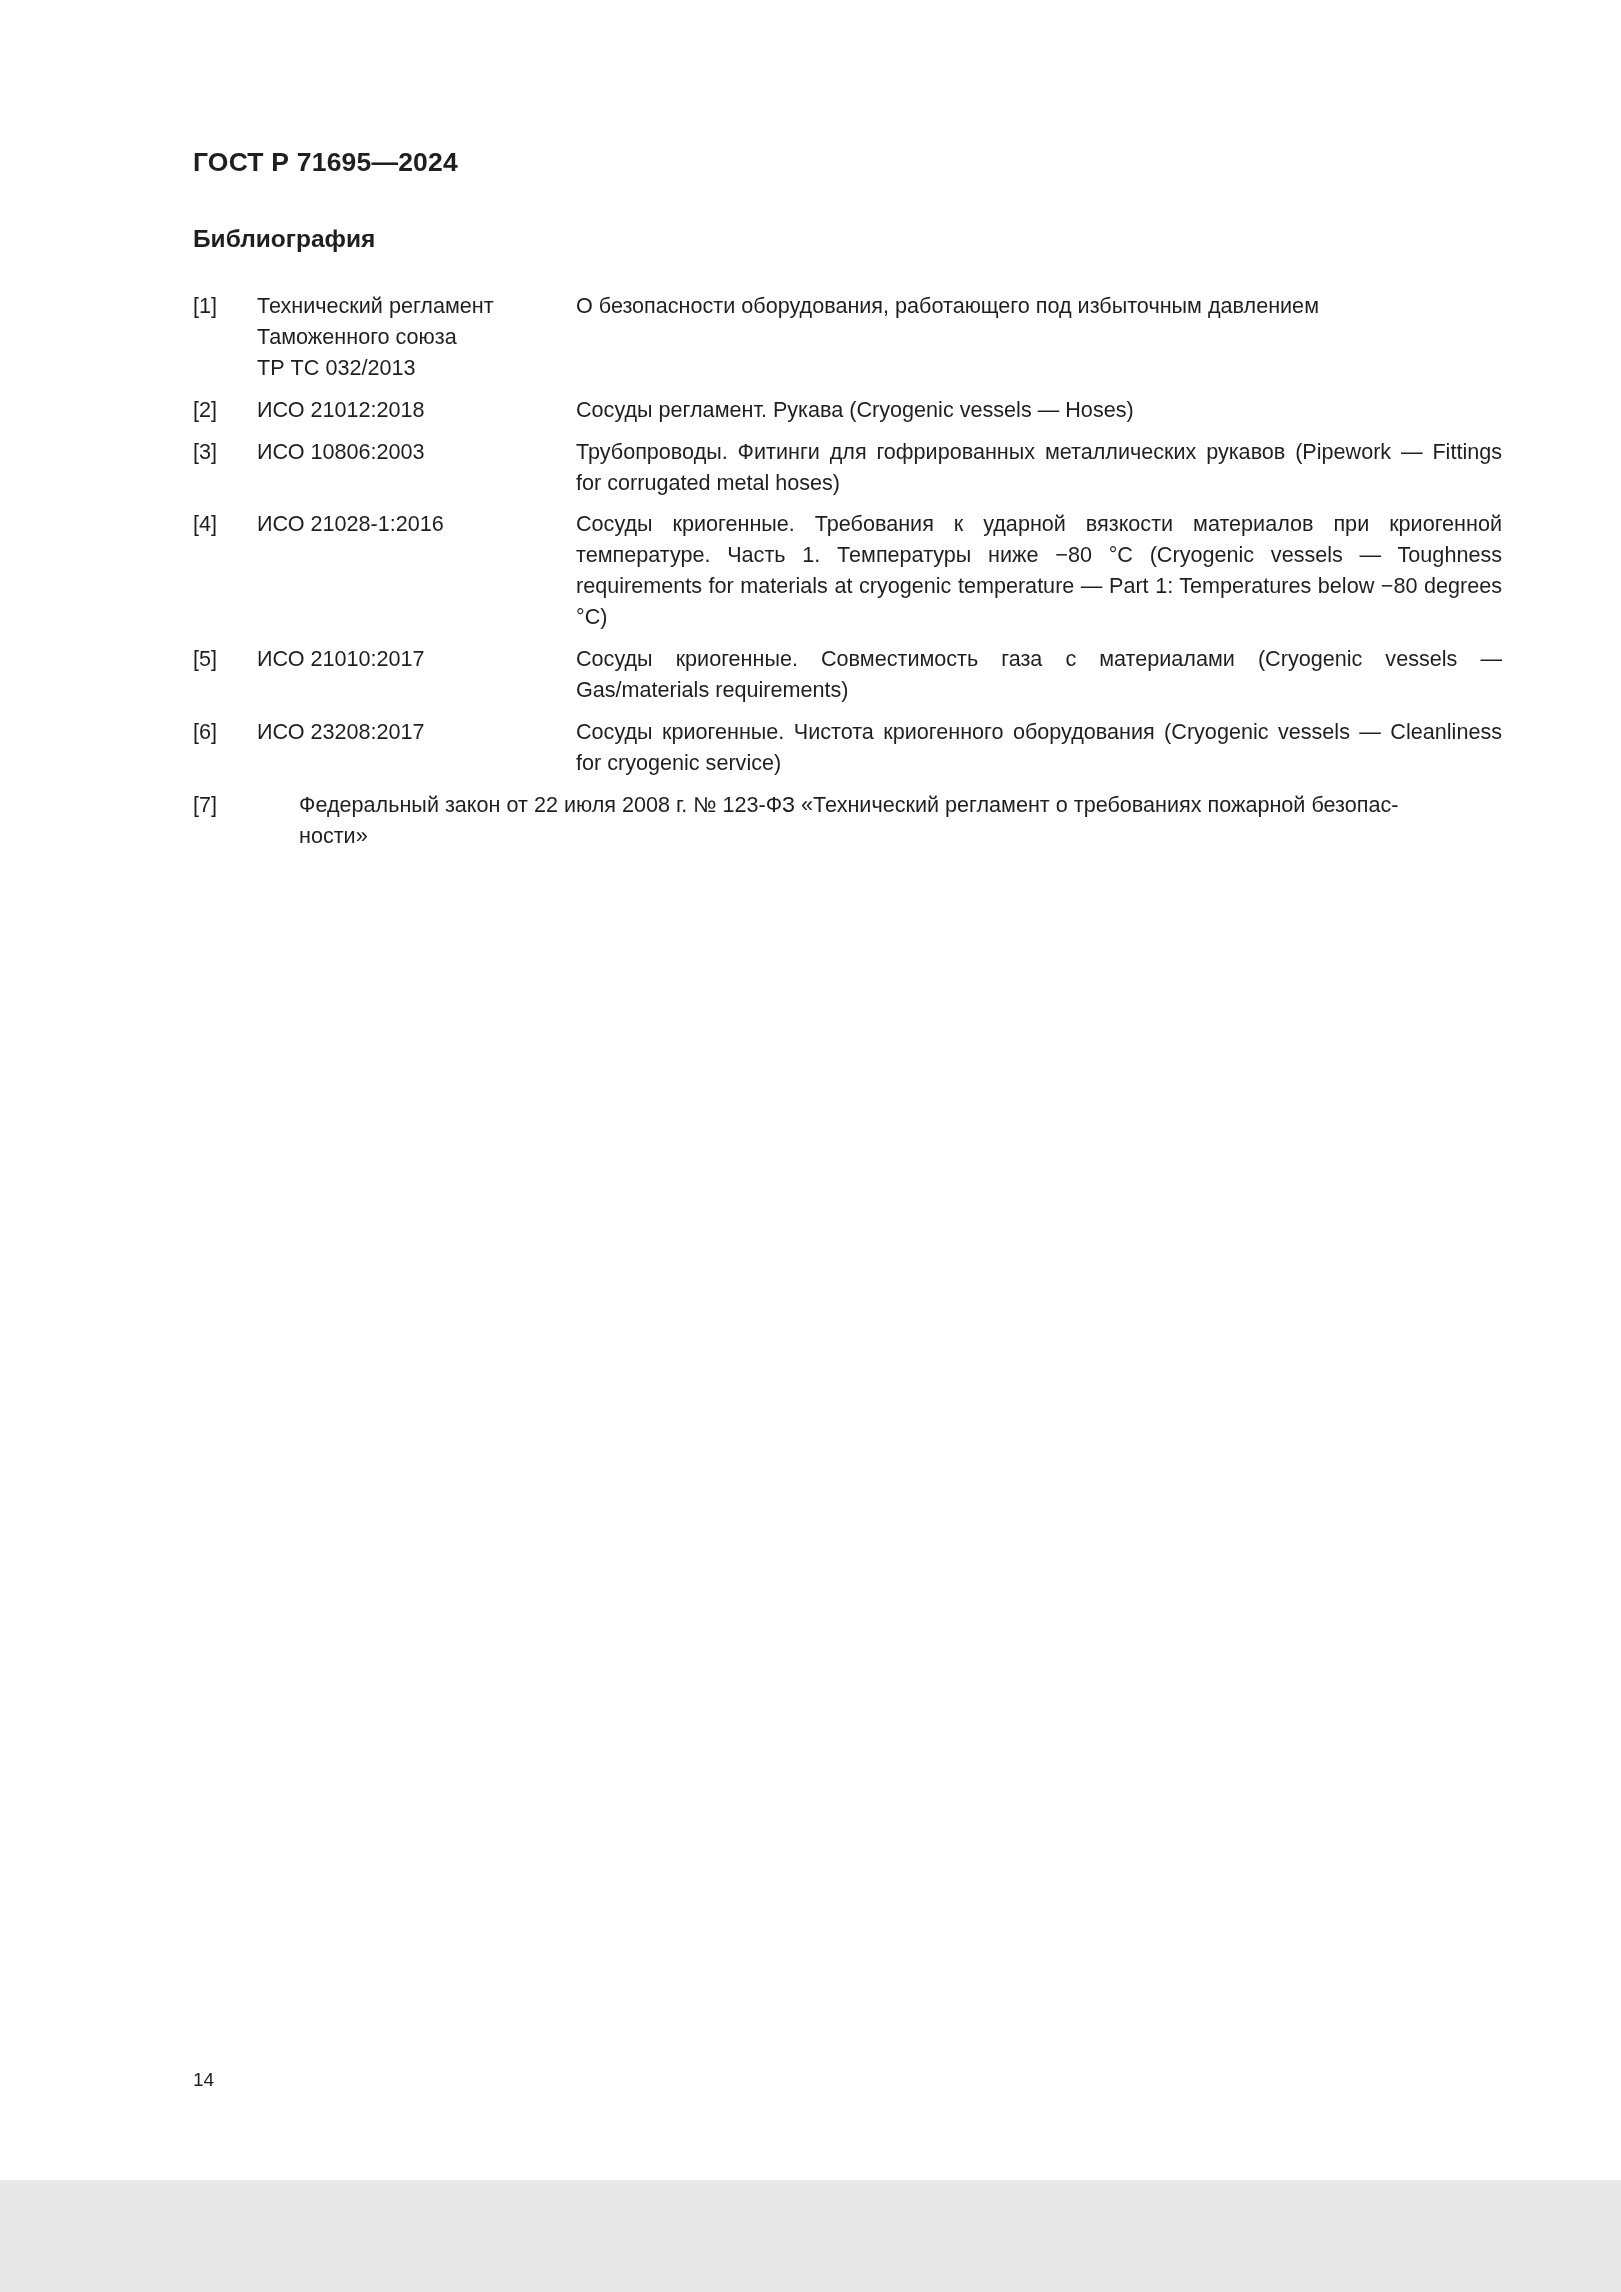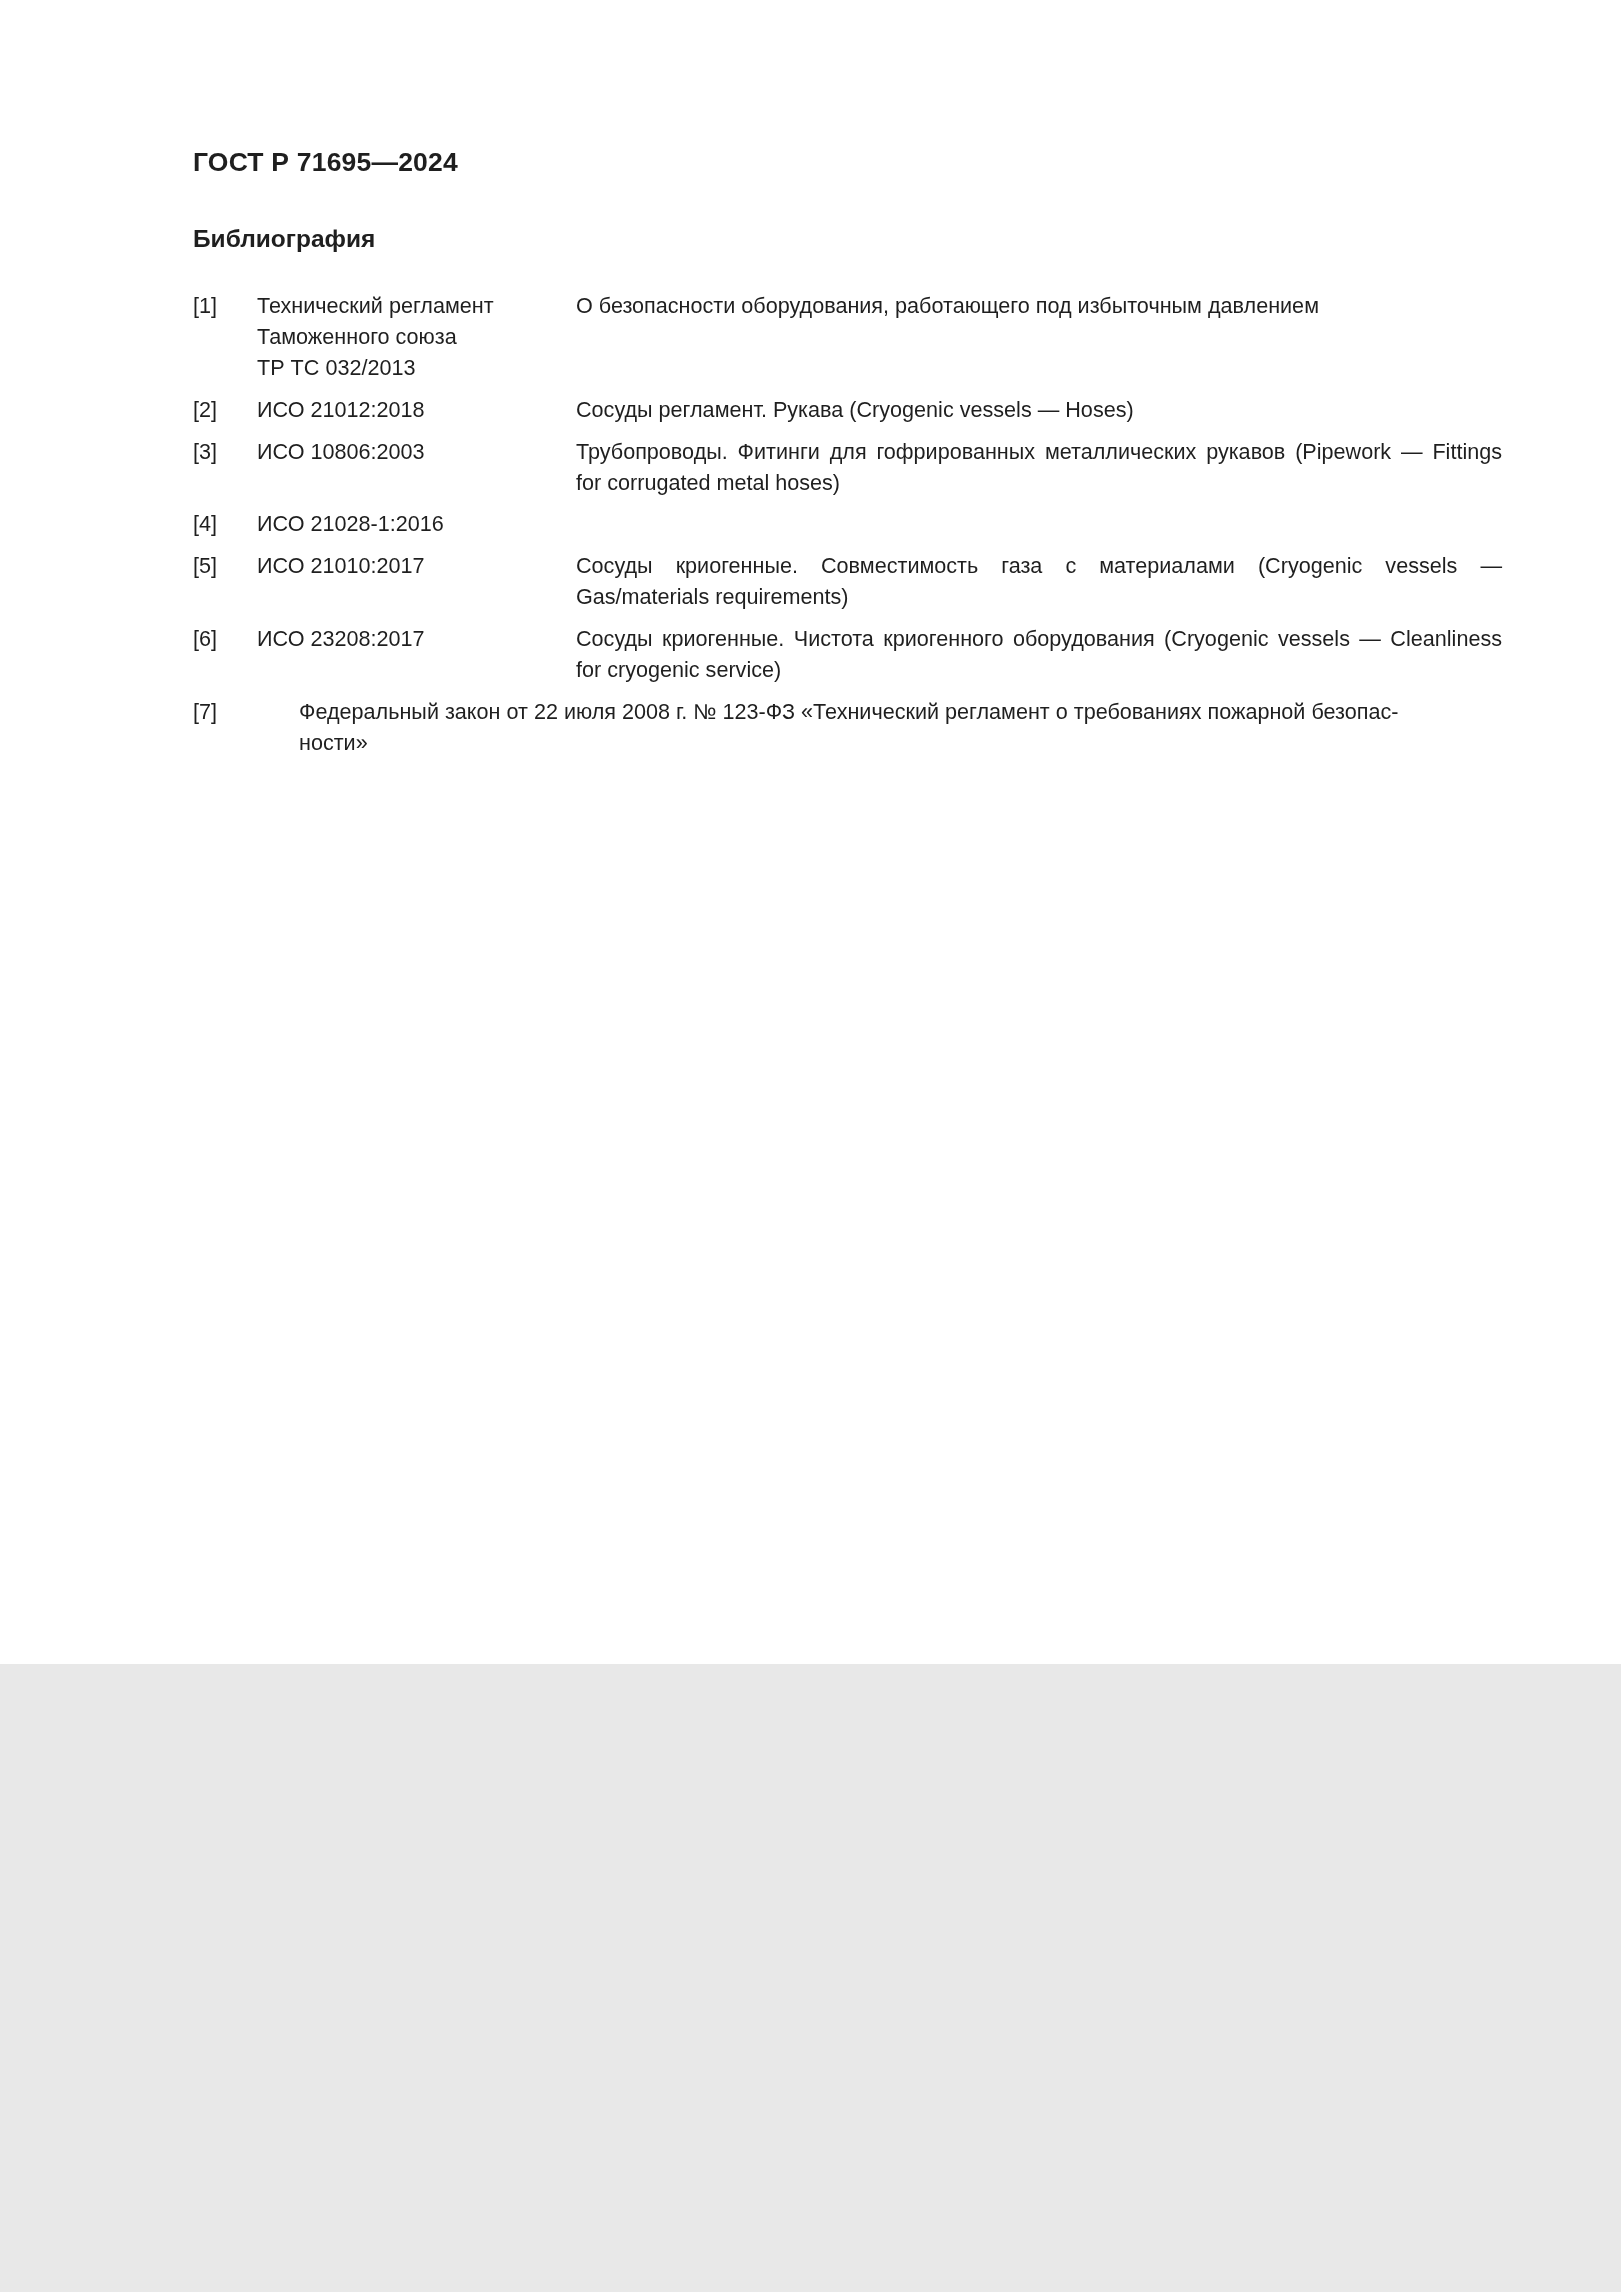--- a/index.html
+++ b/index.html
@@ -4,21 +4,21 @@
 <title>ГОСТ Р 71695—2024 — Библиография</title>
 <style>
   html, body {
     margin: 0;
     padding: 0;
     background: #e8e8e8;
   }
   .page {
     position: relative;
     width: 1621px;
-    height: 1664px;
+    height: 2180px;
     margin: 0 auto;
     background: #ffffff;
     color: #1f1f1f;
     font-family: "Liberation Sans", sans-serif;
     overflow: hidden;
   }
   .doc-header {
     position: absolute;
     left: 193px;
     top: 147px;
@@ -101,20 +101,21 @@
 
   <div class="entry">
     <div class="entry-num">[3]</div>
     <div class="entry-code">ИСО 10806:2003</div>
     <div class="entry-desc">Трубопроводы. Фитинги для гофрированных металлических рукавов (Pipework — Fittings for corrugated metal hoses)</div>
   </div>
 
   <div class="entry">
     <div class="entry-num">[4]</div>
     <div class="entry-code">ИСО 21028-1:2016</div>
+    <div class="entry-desc">Сосуды криогенные. Требования к ударной вязкости материалов при криогенной температуре. Часть 1. Температуры ниже −80 °С (Cryogenic vessels — Toughness requirements for materials at cryogenic temperature — Part 1: Temperatures below −80 degrees °C)</div>
   </div>
 
   <div class="entry">
     <div class="entry-num">[5]</div>
     <div class="entry-code">ИСО 21010:2017</div>
     <div class="entry-desc">Сосуды криогенные. Совместимость газа с материалами (Cryogenic vessels — Gas/materials requirements)</div>
   </div>
 
   <div class="entry">
     <div class="entry-num">[6]</div>

